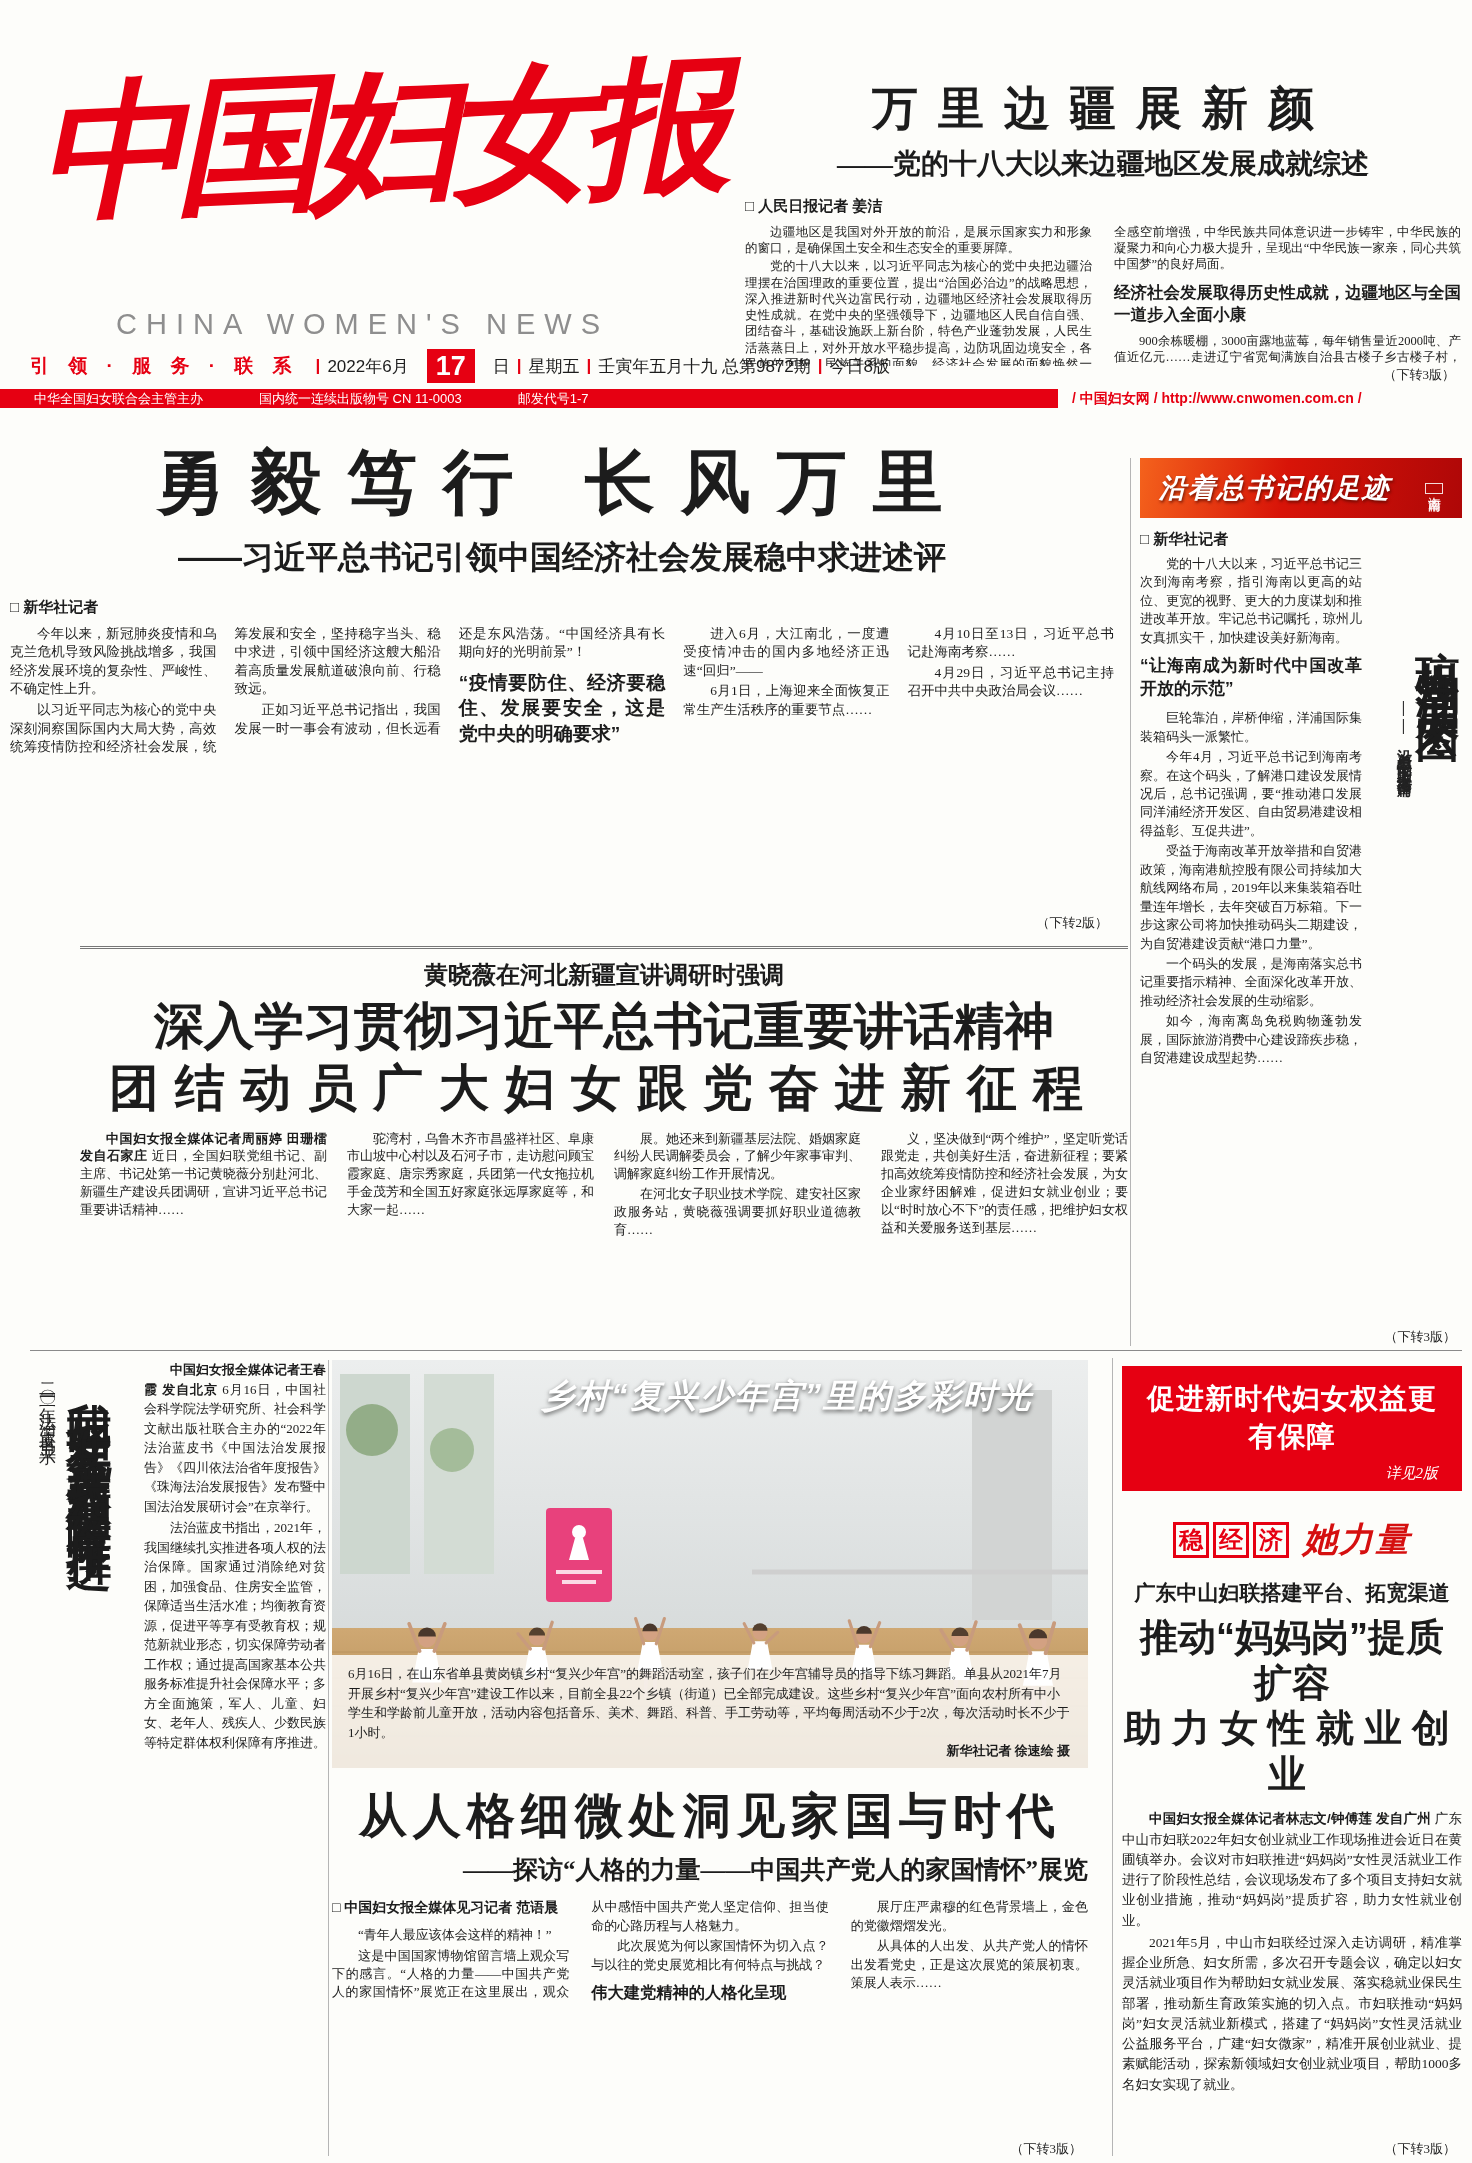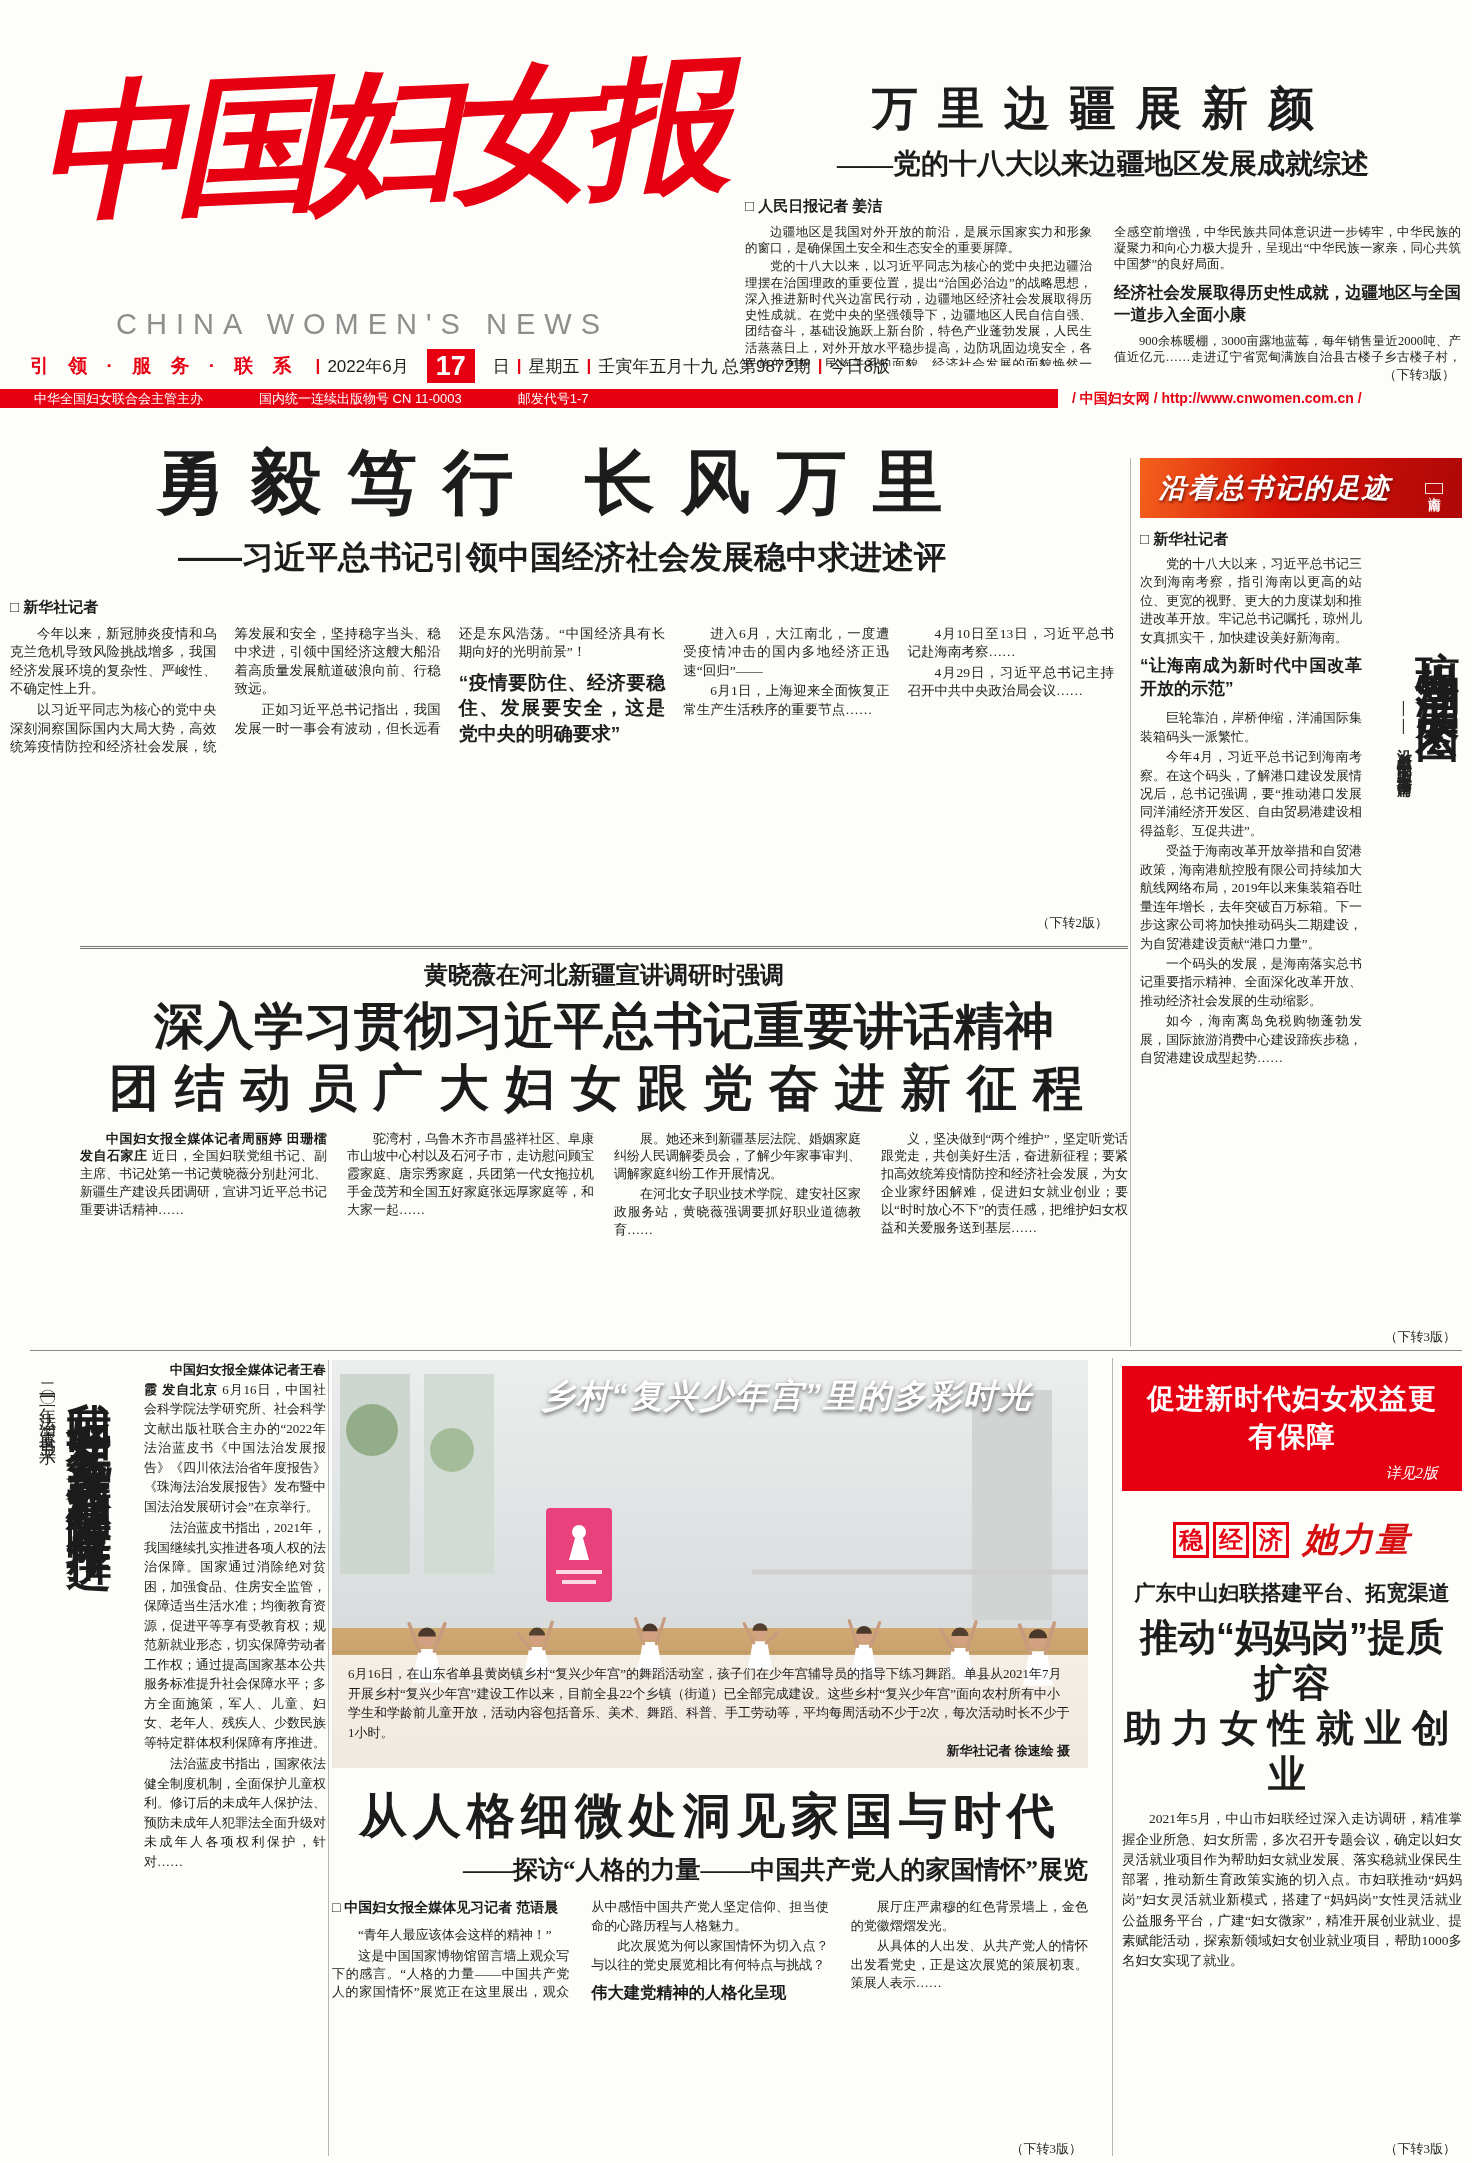--- a/index.html
+++ b/index.html
@@ -205,21 +205,20 @@
 
   <div class="hrule" style="left:30px;top:1350px;width:1432px;"></div>
 
   <div class="sec-lawvert">
     <div class="law-vk">二〇二一年法治蓝皮书显示</div>
     <div class="law-vt">我国妇女儿童等群体权利保障有序推进</div>
   </div>
   <div class="sec-lawcol">
       <p><span class="lead">中国妇女报全媒体记者王春霞 发自北京 </span>6月16日，中国社会科学院法学研究所、社会科学文献出版社联合主办的“2022年法治蓝皮书《中国法治发展报告》《四川依法治省年度报告》《珠海法治发展报告》发布暨中国法治发展研讨会”在京举行。</p>
       <p>法治蓝皮书指出，2021年，我国继续扎实推进各项人权的法治保障。国家通过消除绝对贫困，加强食品、住房安全监管，保障适当生活水准；均衡教育资源，促进平等享有受教育权；规范新就业形态，切实保障劳动者工作权；通过提高国家基本公共服务标准提升社会保障水平；多方全面施策，军人、儿童、妇女、老年人、残疾人、少数民族等特定群体权利保障有序推进。</p>
-      <p>法治蓝皮书指出，国家依法健全制度机制，全面保护儿童权利。修订后的未成年人保护法、预防未成年人犯罪法全面升级对未成年人各项权利保护，针对……</p>
     </div>
   <div class="vrule" style="left:328px;top:1360px;height:796px;"></div>
 
   <div class="sec-photo">
     <svg width="756" height="408" viewBox="0 0 756 408">
       <defs>
         <linearGradient id="wall" x1="0" y1="0" x2="0" y2="1">
           <stop offset="0" stop-color="#eceeee"></stop>
             <stop offset="1" stop-color="#d8dcdc"></stop>
         </linearGradient>
@@ -342,18 +341,19 @@
       <div class="q-box-n">详见2版</div>
     </div>
     <div class="badge-row">
       <span class="badge-boxes"><span>稳</span><span>经</span><span>济</span></span>
       <span class="badge-script">她力量</span>
     </div>
     <div class="m-kicker">广东中山妇联搭建平台、拓宽渠道</div>
     <div class="m-t1 sans">推动“妈妈岗”提质扩容</div>
     <div class="m-t2 sans">助力女性就业创业</div>
     <div class="m-body">
+        <p><span class="lead">中国妇女报全媒体记者林志文/钟傅莲 发自广州 </span>广东中山市妇联2022年妇女创业就业工作现场推进会近日在黄圃镇举办。会议对市妇联推进“妈妈岗”女性灵活就业工作进行了阶段性总结，会议现场发布了多个项目支持妇女就业创业措施，推动“妈妈岗”提质扩容，助力女性就业创业。</p>
         <p>2021年5月，中山市妇联经过深入走访调研，精准掌握企业所急、妇女所需，多次召开专题会议，确定以妇女灵活就业项目作为帮助妇女就业发展、落实稳就业保民生部署，推动新生育政策实施的切入点。市妇联推动“妈妈岗”妇女灵活就业新模式，搭建了“妈妈岗”女性灵活就业公益服务平台，广建“妇女微家”，精准开展创业就业、提素赋能活动，探索新领域妇女创业就业项目，帮助1000多名妇女实现了就业。</p>
       </div>
     <div class="jump">（下转3版）</div>
   </div>
 
 </div>
 
 </body></html>

